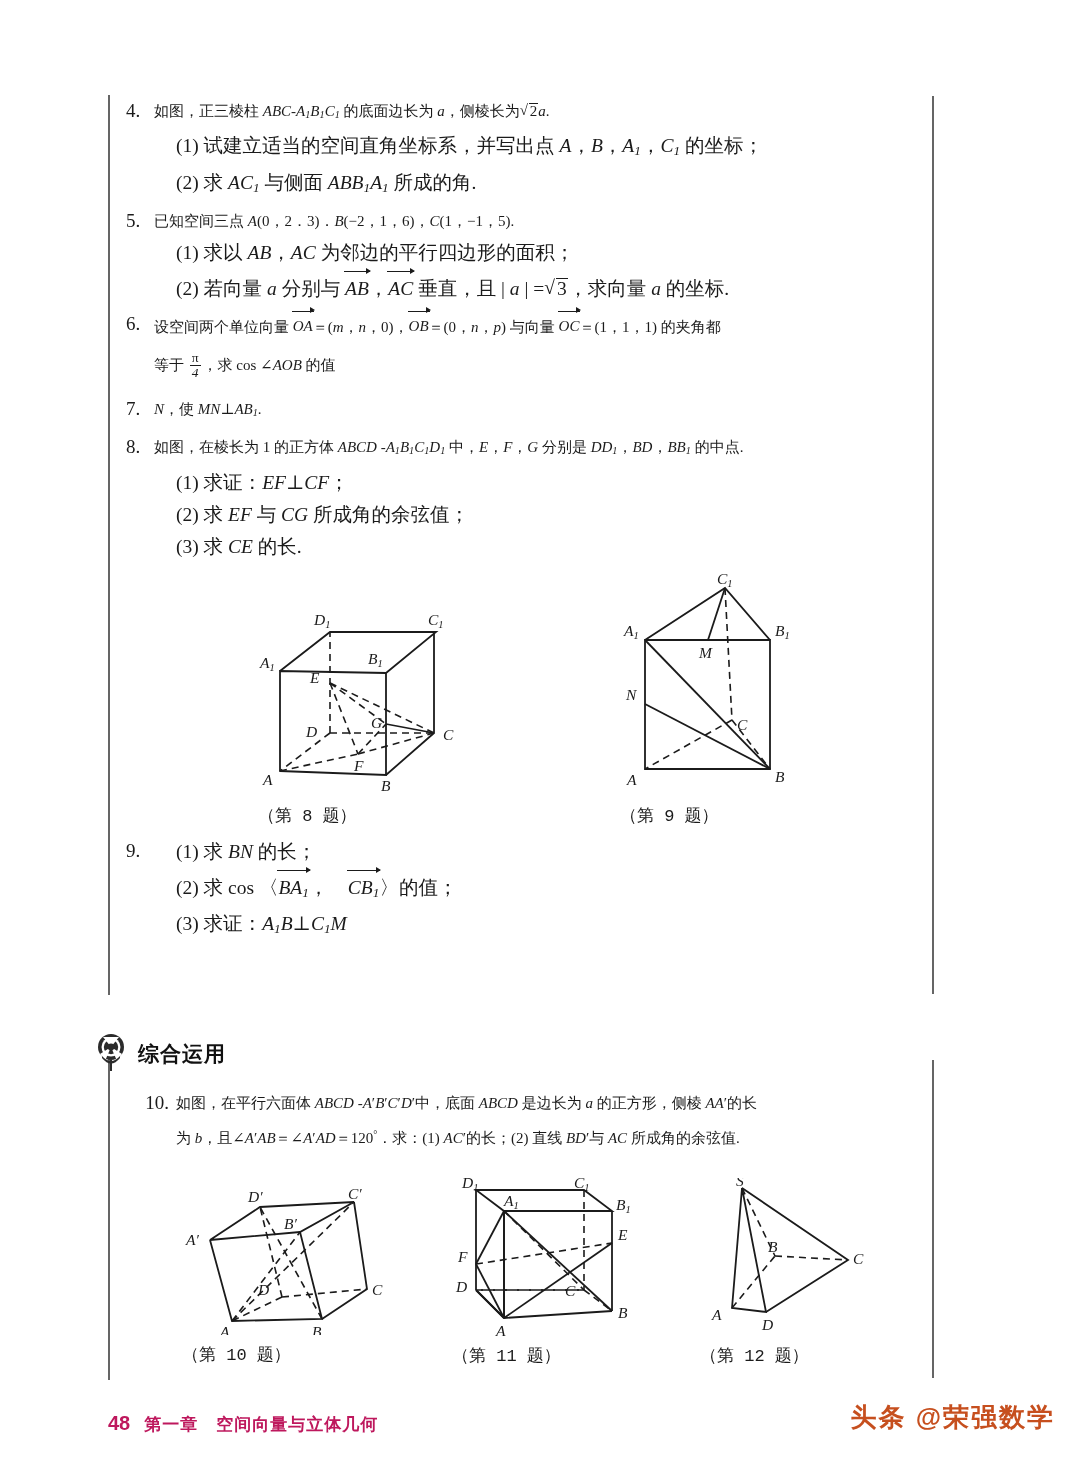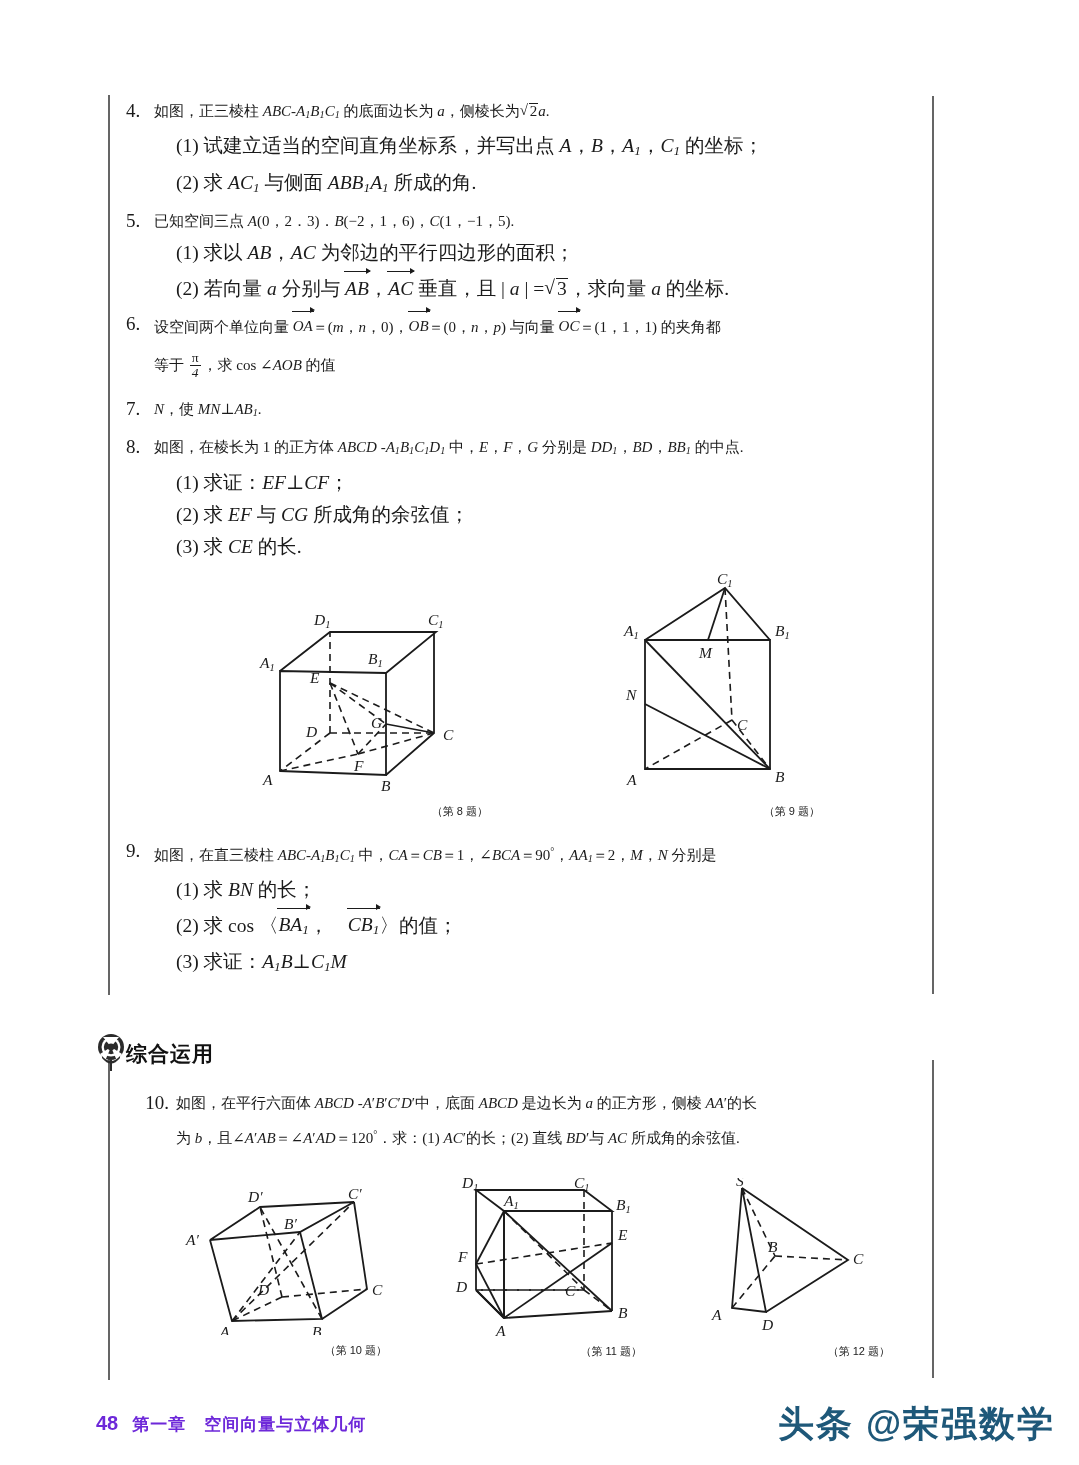--- a/index.html
+++ b/index.html
@@ -47,34 +47,34 @@
   .vec .tip{position:absolute;right:-2px;top:-1.5px;width:0;height:0;
             border-left:5px solid #1b1b1b;border-top:3px solid transparent;border-bottom:3px solid transparent;}
 
   
   .frac{display:inline-block;vertical-align:-0.52em;text-align:center;font-size:.9em;
         margin:0 2px;}
   .frac .n{display:block;line-height:1.02;padding:0 2px;font-style:normal;}
   .frac .d{display:block;line-height:1.05;border-top:1.2px solid #1b1b1b;padding:0 2px;font-style:italic;}
   .fig{position:absolute;}
   .fig svg{display:block;}
-  .cap{font-size:11px;text-align:right;margin-top:4px;font-family:Liberation Sans, sans-serif;}
-
-  
-  .section{position:absolute;left:96px;top:1032px;display:flex;align-items:center;}
+  .cap{font-size:17px;text-align:left;margin-top:4px;font-family:Liberation Mono, monospace;}
+
+  
+  .section{position:absolute;left:96px;top:1032px;display:flex;align-items:center;gap:12px;}
   .sec-title{font-size:21px;font-weight:bold;font-family:"Liberation Sans","DejaVu Sans",sans-serif;
              letter-spacing:1px;color:#111;}
 
   
-  .footer{position:absolute;left:96px;top:1412px;display:flex;align-items:baseline;gap:14px;
-          font-family:"Liberation Sans","DejaVu Sans",sans-serif;color:#6d28d9;}
+  .footer{position:absolute;left:108px;top:1412px;display:flex;align-items:baseline;gap:14px;
+          font-family:"Liberation Sans","DejaVu Sans",sans-serif;color:#be185d;}
   .pageno{font-size:20px;font-weight:bold;}
   .chap{font-size:17px;font-weight:bold;letter-spacing:1px;}
-  .watermark{position:absolute;right:24px;top:1400px;font-size:36px;font-weight:bold;
-             font-family:"Liberation Sans","DejaVu Sans",sans-serif;color:#0c4a6e;
+  .watermark{position:absolute;right:24px;top:1400px;font-size:26px;font-weight:bold;
+             font-family:"Liberation Sans","DejaVu Sans",sans-serif;color:#c2410c;
              letter-spacing:2px;opacity:.92;white-space:nowrap;}
 </style>
 </head>
 <body>
 
 <div class="page">
 
   <div class="rule rule-left-top"></div>
   <div class="rule rule-right-top"></div>
   <div class="rule rule-left-bot"></div>
@@ -218,23 +218,20 @@
         <text x="7" y="213">A</text>
         <text x="155" y="210">B</text>
       </g>
     </svg>
     <div class="cap">（第 9 题）</div>
   </div>
 
   <div class="qlist" style="top:836px;">
     <div class="q">
       <span class="qnum">9.</span>
-      <div class="qbody">
-        如图，在直三棱柱 <i class="m">ABC</i>-<i class="m">A<sub>1</sub>B<sub>1</sub>C<sub>1</sub></i> 中，<i class="m">CA</i>＝<i class="m">CB</i>＝1，∠<i class="m">BCA</i>＝90<sup>°</sup>，<i class="m">AA<sub>1</sub></i>＝2，<i class="m">M</i>，<i class="m">N</i> 分别是
-      </div>
       <div class="sub">
         (1) 求 <i class="m">BN</i> 的长；
       </div>
       <div class="sub">
         (2) 求 <span class="up">cos</span> 〈<span class="vec"><i class="m">BA<sub>1</sub></i><span class="tip"></span></span>，　<span class="vec"><i class="m">CB<sub>1</sub></i><span class="tip"></span></span>〉的值；
       </div>
       <div class="sub">
         (3) 求证：<i class="m">A<sub>1</sub>B</i>⊥<i class="m">C<sub>1</sub>M</i>
       </div>
     </div>

